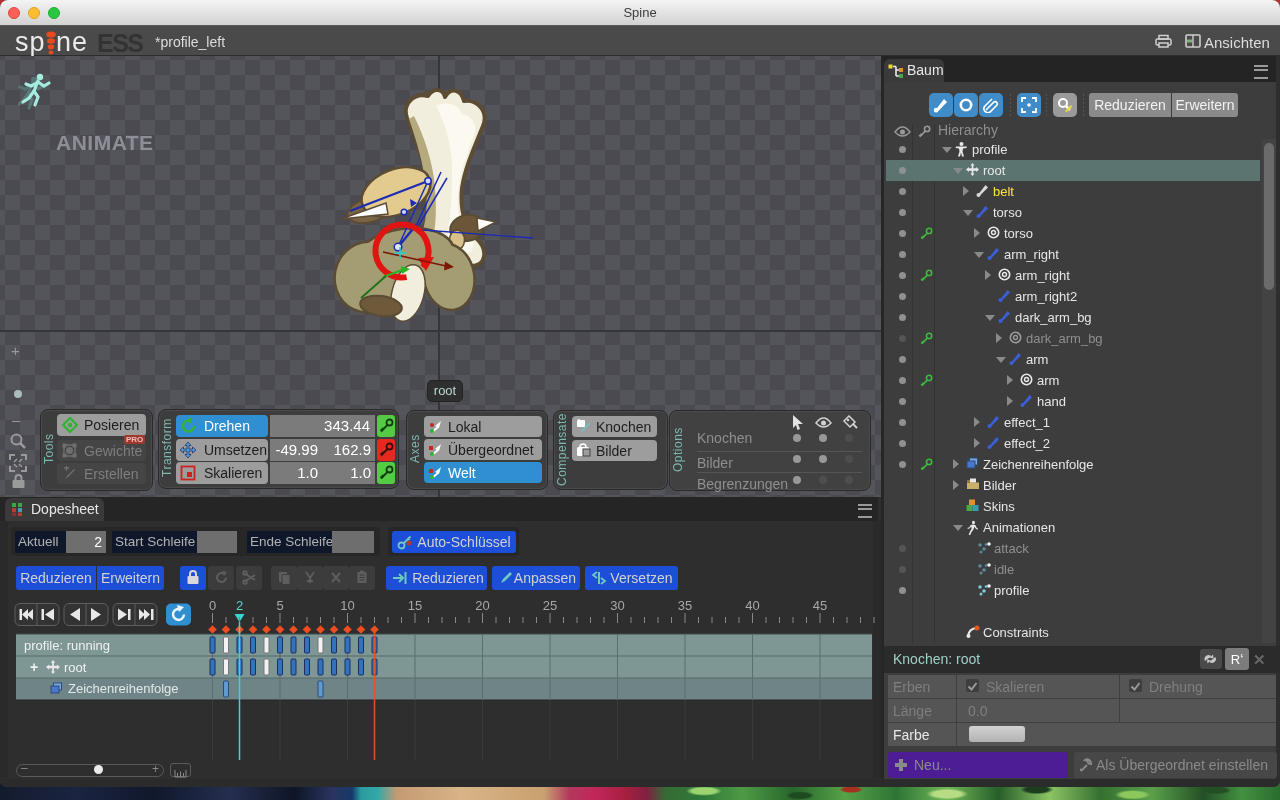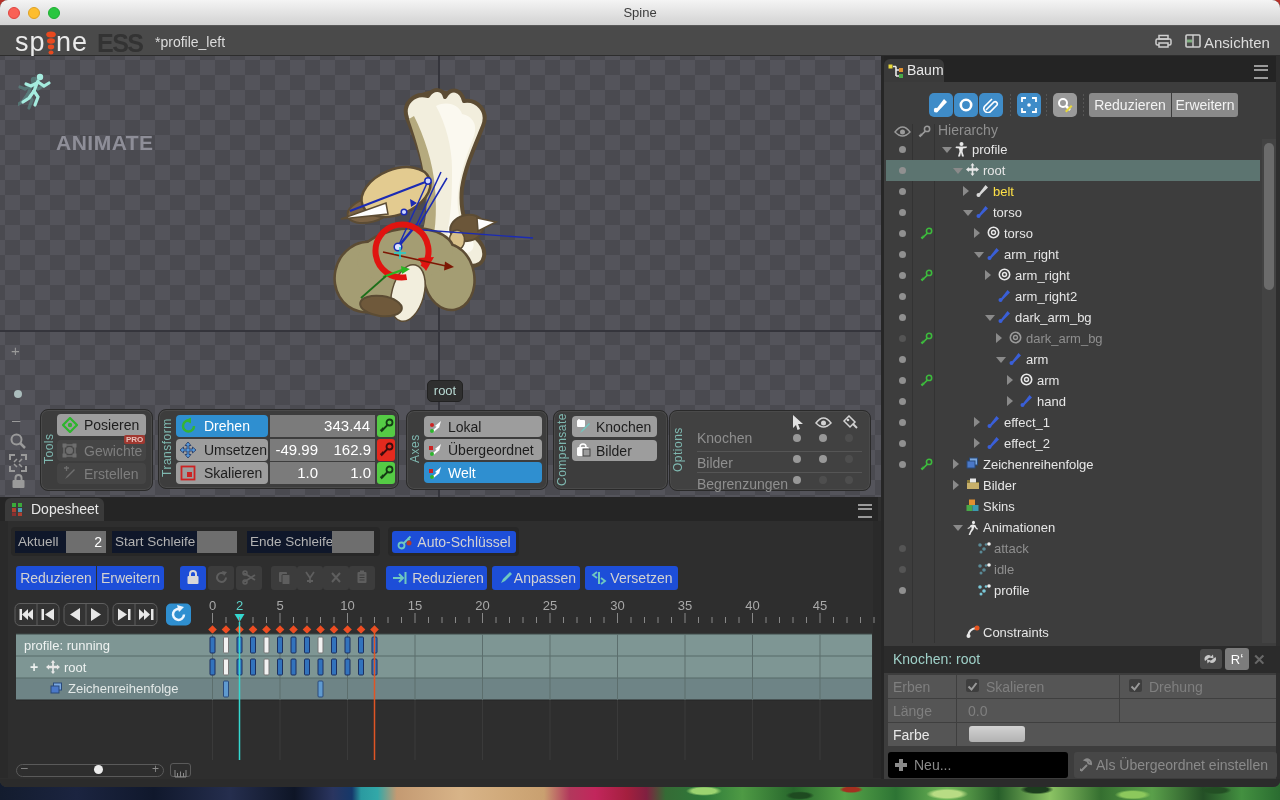--- a/index.html
+++ b/index.html
@@ -849,21 +849,21 @@
         </svg></div>
   <div class="abs" style="left:102px;top:623px;font-size:14px;color:#7f7f7f;">Skalieren</div>
   <div class="abs" style="left:245px;top:623px;width:13px;height:13px;background:#3e3e3e;border-radius:2px;"><svg style="margin:1px;" width="11" height="11" viewBox="0 0 11 11">
           <path d="M1.5,5.5 L4.5,8.5 L9.5,2" fill="none" stroke="#9a9a9a" stroke-width="2"></path>
         </svg></div>
   <div class="abs" style="left:265px;top:623px;font-size:14px;color:#7f7f7f;">Drehung</div>
   <div class="abs" style="left:9px;top:647px;font-size:14px;color:#7f7f7f;">Länge</div>
   <div class="abs" style="left:84px;top:647px;font-size:14px;color:#7f7f7f;">0.0</div>
   <div class="abs" style="left:9px;top:671px;font-size:14px;color:#e8e8e8;">Farbe</div>
   <div class="abs" style="left:85px;top:670px;width:56px;height:16px;border-radius:3px;background:linear-gradient(#d2d2d2,#b2b2b2);"></div>
-  <div class="abs" style="left:4px;top:696px;width:180px;height:26px;background:#000000;border-radius:3px;">
+  <div class="abs" style="left:4px;top:696px;width:180px;height:26px;background:#4c1d95;border-radius:3px;">
     <svg class="abs" style="left:6px;top:6px;" width="14" height="14" viewBox="0 0 14 14">
           <path d="M5,1 h4 v4 h4 v4 h-4 v4 h-4 v-4 h-4 v-4 h4 Z" fill="#8a8a8a"></path>
         </svg>
     <span class="abs" style="left:26px;top:5px;font-size:14px;color:#8a8a8a;">Neu...</span>
       </div>
   <div class="abs" style="left:190px;top:696px;width:203px;height:26px;background:#474747;border-radius:3px;">
     <svg class="abs" style="left:5px;top:6px;" width="14" height="14" viewBox="0 0 14 14">
           <path d="M2,13 L8,7 M6,2 a4,4 0 0,1 6,4 l-2.5,-0.5 -1,-2.5 Z" fill="none" stroke="#8a8a8a" stroke-width="2"></path>
           <polygon points="1,10 4,13 1,13" fill="#8a8a8a"></polygon>
         </svg>

